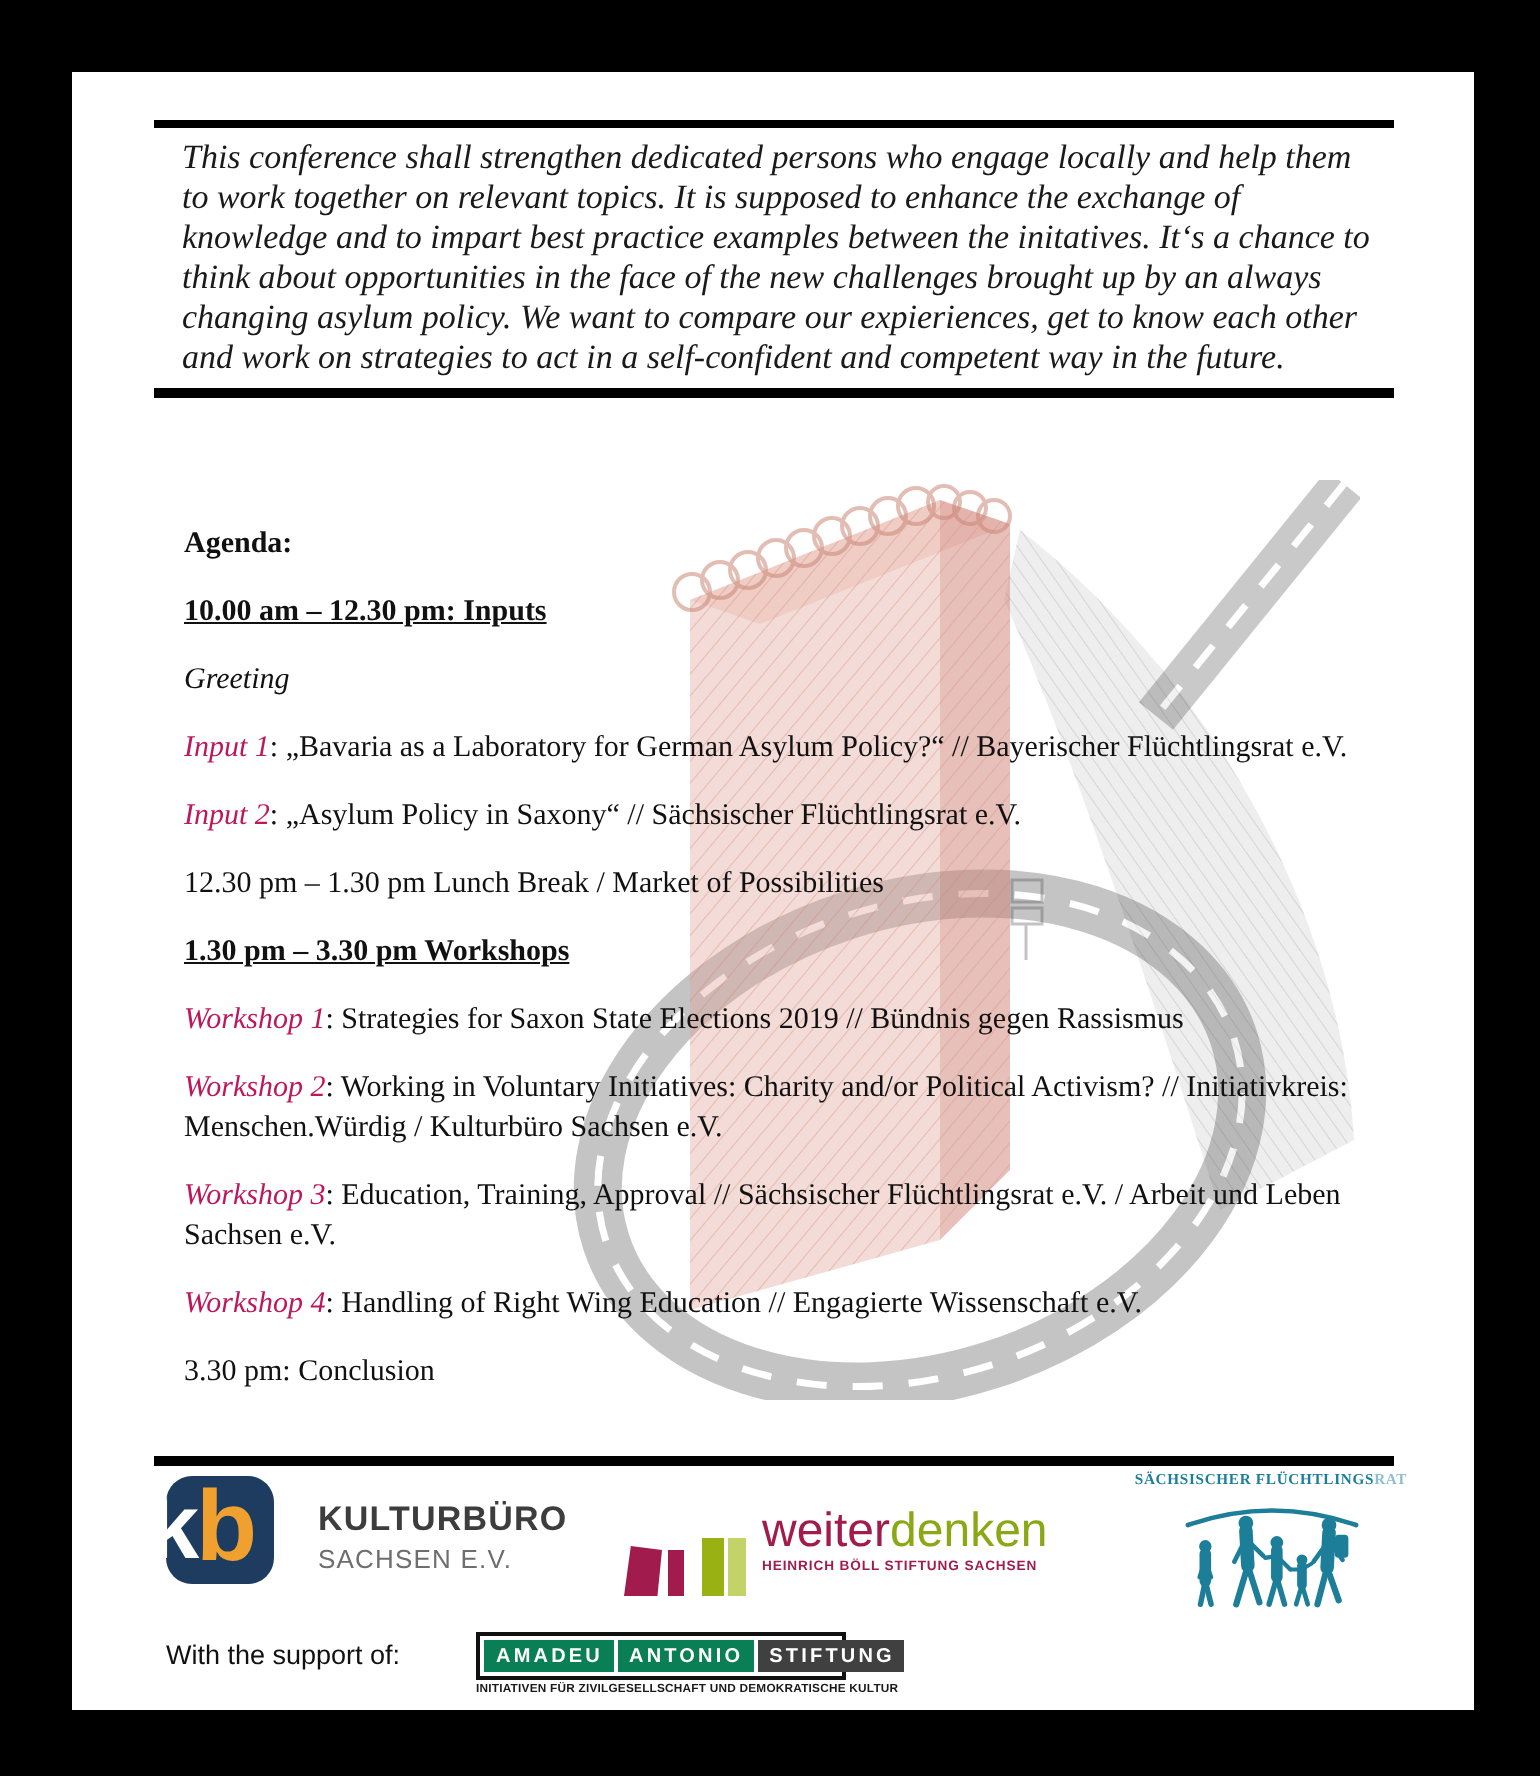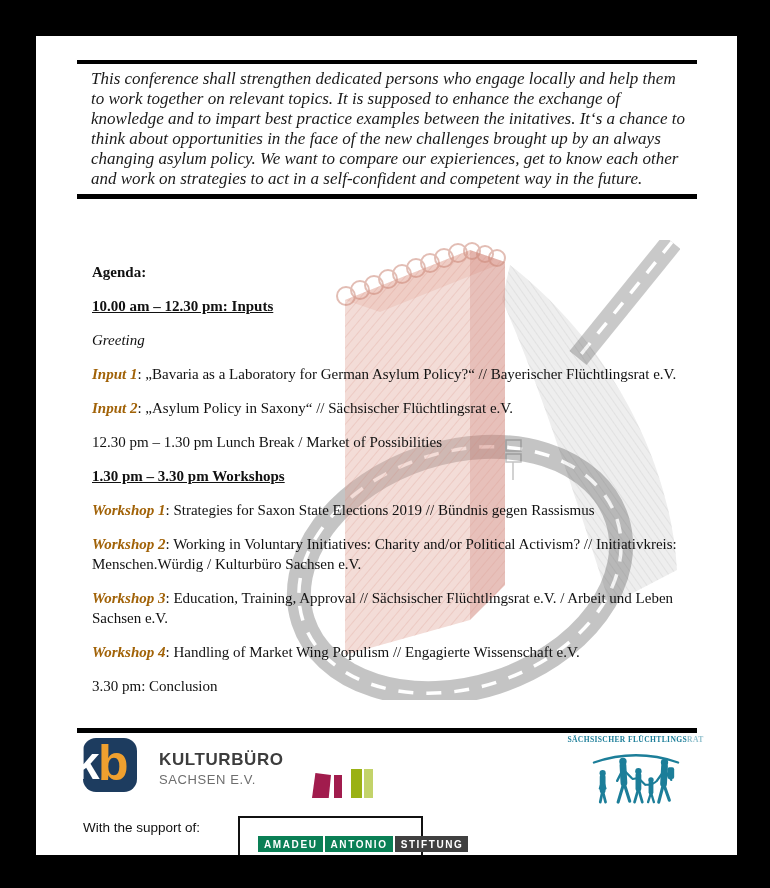--- a/index.html
+++ b/index.html
@@ -23,21 +23,21 @@
     position:absolute;left:55px;top:33px;width:625px;
     font-style:italic;font-size:17px;line-height:19.9px;color:#1a1a1a;
     white-space:pre-line;
   }
 
   .agenda{position:absolute;left:56px;top:184px;width:640px;font-size:15px;line-height:20px;color:#111;margin-top:42px;}
   .agenda p{margin:0 0 14px 0;white-space:pre-line;}
   .agenda .bold{font-weight:bold;}
   .agenda .hu .txt{font-weight:bold;text-decoration:underline;}
   .agenda .it .txt{font-style:italic;}
-  .agenda .lbl{color:#a16207;font-style:italic;font-weight:bold;}
+  .agenda .lbl{color:#be185d;font-style:italic;}
 
   
   .logo-kb{position:absolute;left:47px;top:702px;display:flex;align-items:flex-start;}
   .kb-icon{width:54px;height:54px;background:#1d3c5f;border-radius:13px;position:relative;overflow:hidden;flex:none;}
   .kb-icon .k{position:absolute;left:-9px;top:-4px;color:#fff;font-family:"Liberation Sans",sans-serif;font-weight:bold;font-size:46px;line-height:58px;}
   .kb-icon .b{position:absolute;left:15px;top:-5px;color:#efa02f;font-family:"Liberation Sans",sans-serif;font-weight:bold;font-size:50px;line-height:60px;}
   .kb-text{margin-left:22px;padding-top:12px;font-family:"Liberation Sans",sans-serif;}
   .kb-name{font-size:17px;font-weight:bold;color:#3d3d3d;letter-spacing:0.6px;}
   .kb-sub{font-size:13px;color:#6e6e6e;letter-spacing:0.6px;margin-top:2px;}
 
@@ -56,21 +56,21 @@
 
   
   .logo-sfr{position:absolute;left:522px;top:699px;width:155px;text-align:center;font-family:Liberation Serif, serif;}
   .sfr-title{font-size:7.6px;font-weight:bold;letter-spacing:0.35px;color:#1c7e99;white-space:nowrap;}
   .sfr-title .light{color:#8fbfcc;}
   .sfr-fig{margin-top:4px;}
 
   
   .support-label{position:absolute;left:47px;top:784px;font-family:"Liberation Sans",sans-serif;font-size:13.5px;color:#111;}
   .logo-aas{position:absolute;left:202px;top:780px;width:185px;font-family:"Liberation Sans",sans-serif;}
-  .aas-box{display:flex;background:#fff;border:2px solid #111;padding:18px;gap:2px;}
+  .aas-box{display:flex;background:#fff;border:2px solid #111;padding:2px;gap:2px;}
   .aas-seg{color:#fff;font-weight:bold;font-size:10px;letter-spacing:1.6px;padding:3px 5px 2px 6px;white-space:nowrap;flex:1;text-align:center;}
   .aas-green{background:#0a7f55;}
   .aas-black{background:#404040;}
   .aas-sub{font-size:5.9px;font-weight:bold;color:#1a1a1a;letter-spacing:0.12px;margin-top:2px;white-space:nowrap;text-align:center;}
 </style>
 </head>
 <body>
 
 <div class="page">
 
@@ -144,21 +144,21 @@
       <p class="it"><span class="txt">Greeting</span></p>
       <p><span class="lbl">Input 1</span><span class="txt">: „Bavaria as a Laboratory for German Asylum Policy?“ // Bayerischer Flüchtlingsrat e.V.</span></p>
       <p><span class="lbl">Input 2</span><span class="txt">: „Asylum Policy in Saxony“ // Sächsischer Flüchtlingsrat e.V.</span></p>
       <p><span class="txt">12.30 pm – 1.30 pm Lunch Break / Market of Possibilities</span></p>
       <p class="hu"><span class="txt">1.30 pm – 3.30 pm Workshops</span></p>
       <p><span class="lbl">Workshop 1</span><span class="txt">: Strategies for Saxon State Elections 2019 // Bündnis gegen Rassismus</span></p>
       <p><span class="lbl">Workshop 2</span><span class="txt">: Working in Voluntary Initiatives: Charity and/or Political Activism? // Initiativkreis:
 Menschen.Würdig / Kulturbüro Sachsen e.V.</span></p>
       <p><span class="lbl">Workshop 3</span><span class="txt">: Education, Training, Approval // Sächsischer Flüchtlingsrat e.V. / Arbeit und Leben
 Sachsen e.V.</span></p>
-      <p><span class="lbl">Workshop 4</span><span class="txt">: Handling of Market Wing Populism // Engagierte Wissenschaft e.V.</span></p>
+      <p><span class="lbl">Workshop 4</span><span class="txt">: Handling of Right Wing Education // Engagierte Wissenschaft e.V.</span></p>
       <p><span class="txt">3.30 pm: Conclusion</span></p>
     </div>
 
     <div class="rule rule-3"></div>
 
     <div class="logo-kb">
       <div class="kb-icon">
         <span class="k">k</span>
         <span class="b">b</span>
       </div>
@@ -167,20 +167,24 @@
         <div class="kb-sub">SACHSEN E.V.</div>
       </div>
     </div>
 
     <div class="logo-wd">
       <div class="wd-blocks">
         <span class="wd-b1"></span>
         <span class="wd-b2"></span>
         <span class="wd-b3"></span>
         <span class="wd-b4"></span>
+      </div>
+      <div class="wd-text">
+        <div class="wd-word"><span class="red">weiter</span><span class="green">denken</span></div>
+        <div class="wd-sub">HEINRICH BÖLL STIFTUNG SACHSEN</div>
       </div>
     </div>
 
     <div class="logo-sfr">
       <div class="sfr-title"><span>SÄCHSISCHER FLÜCHTLINGS</span><span class="light">RAT</span></div>
       <div class="sfr-fig">
         <svg width="120" height="58" viewBox="0 0 95 60">
           <g stroke="#1c7e99" fill="#1c7e99" stroke-linecap="round">
             <path d="M4,15 C33,5 62,5 91,15" fill="none" stroke-width="2.4"></path>
 

